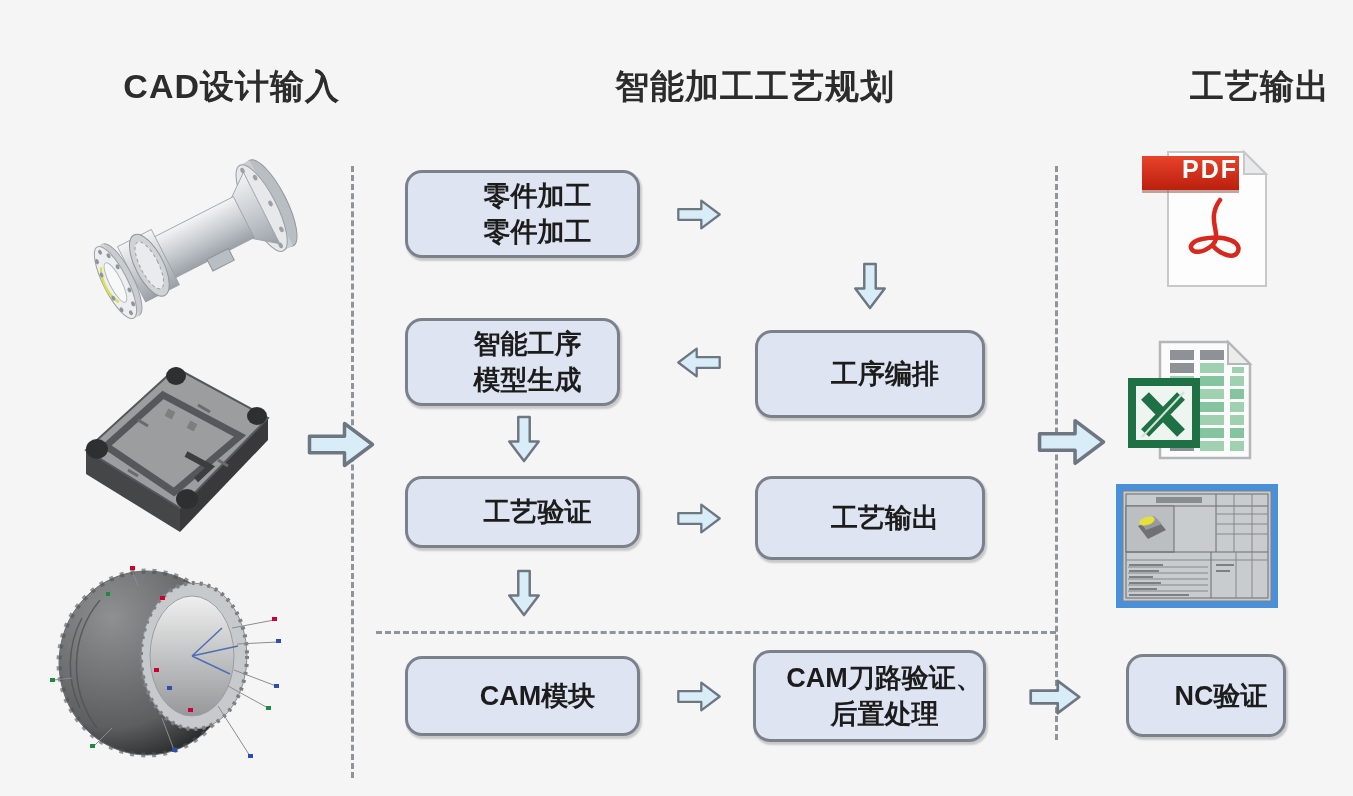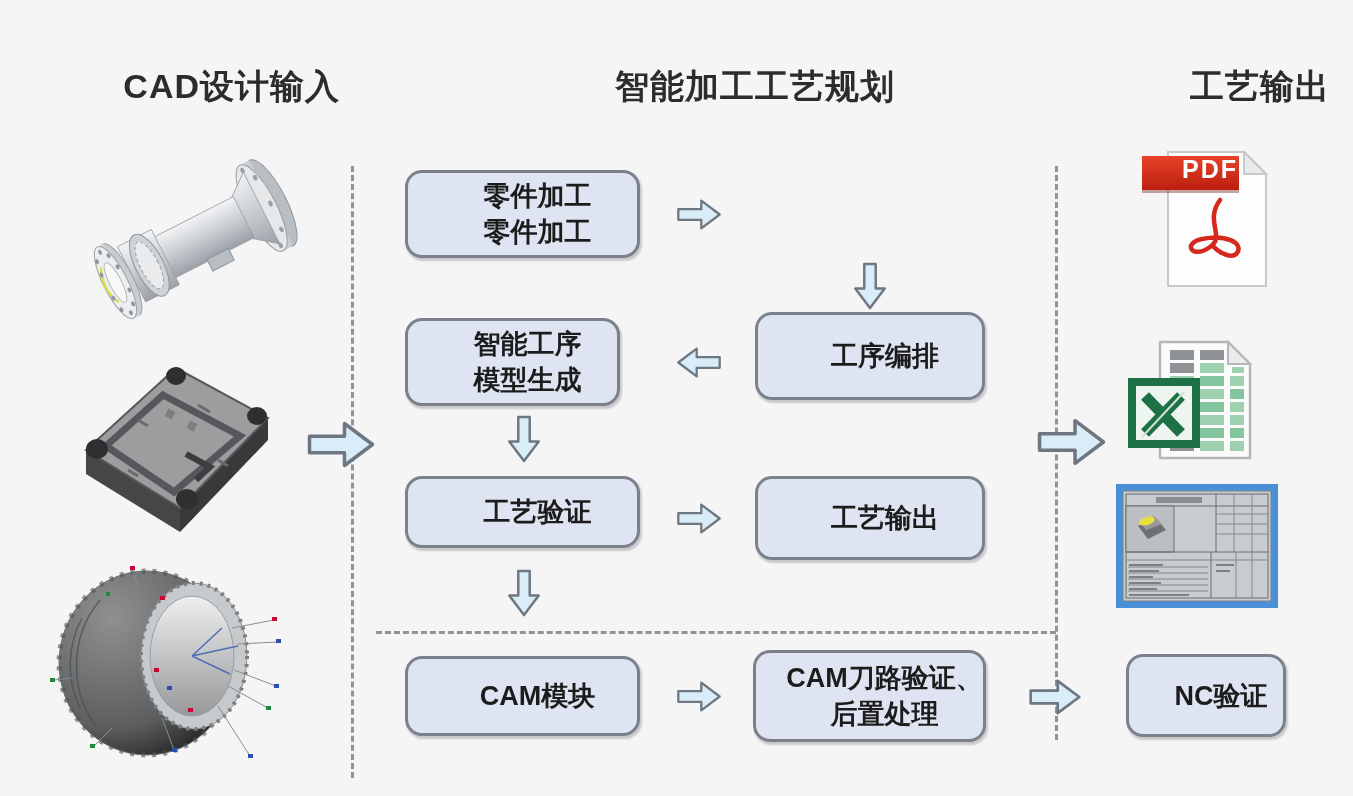--- a/index.html
+++ b/index.html
@@ -153,21 +153,21 @@
   </svg>
 
   <div class="flow-box" style="left:405px;top:170px;width:235px;height:88px">
     <span>零件加工</span>
     <span>零件加工</span>
   </div>
   <div class="flow-box" style="left:405px;top:318px;width:215px;height:88px">
     <span>智能工序</span>
     <span>模型生成</span>
   </div>
-  <div class="flow-box" style="left:755px;top:312px;width:230px;height:88px">
+  <div class="flow-box" style="left:755px;top:330px;width:230px;height:88px">
     <span>工序编排</span>
   </div>
   <div class="flow-box" style="left:405px;top:476px;width:235px;height:72px">
     <span>工艺验证</span>
   </div>
   <div class="flow-box" style="left:755px;top:476px;width:230px;height:84px">
     <span>工艺输出</span>
   </div>
   <div class="flow-box" style="left:753px;top:650px;width:233px;height:92px">
     <span>CAM刀路验证、</span>

